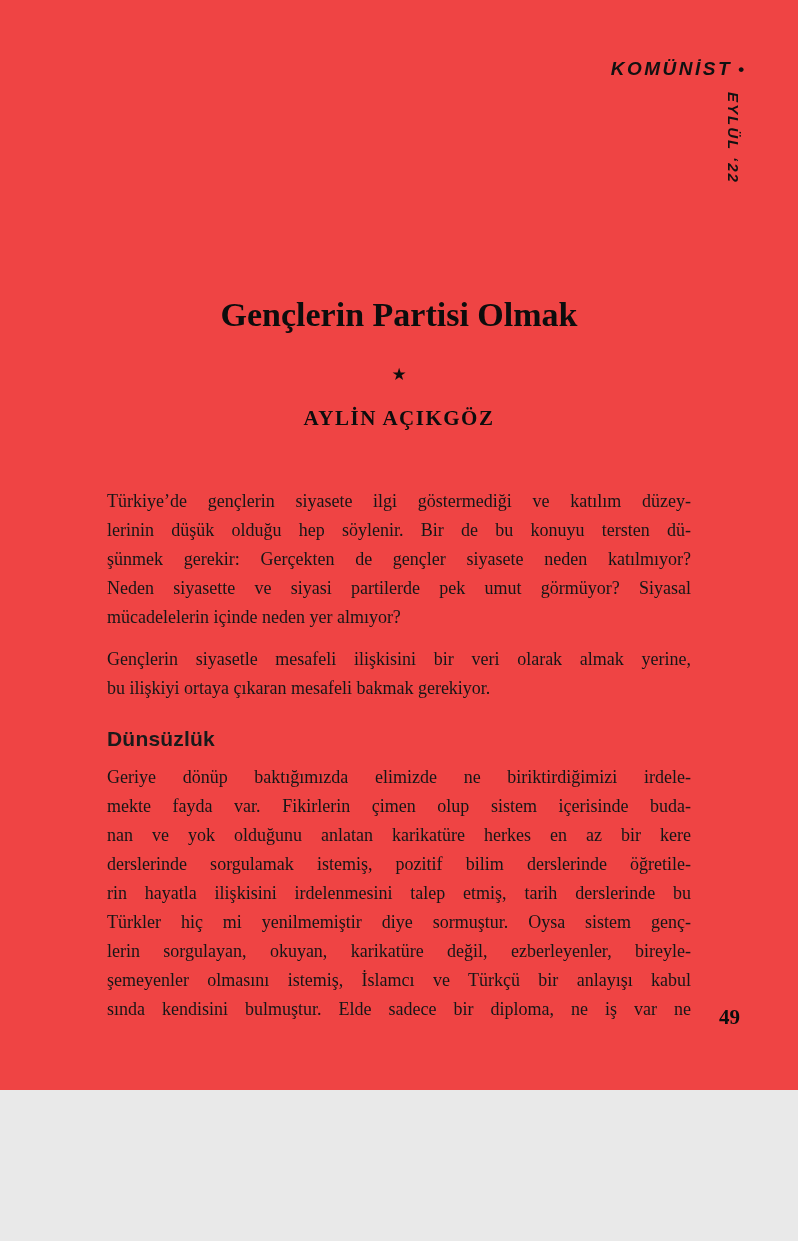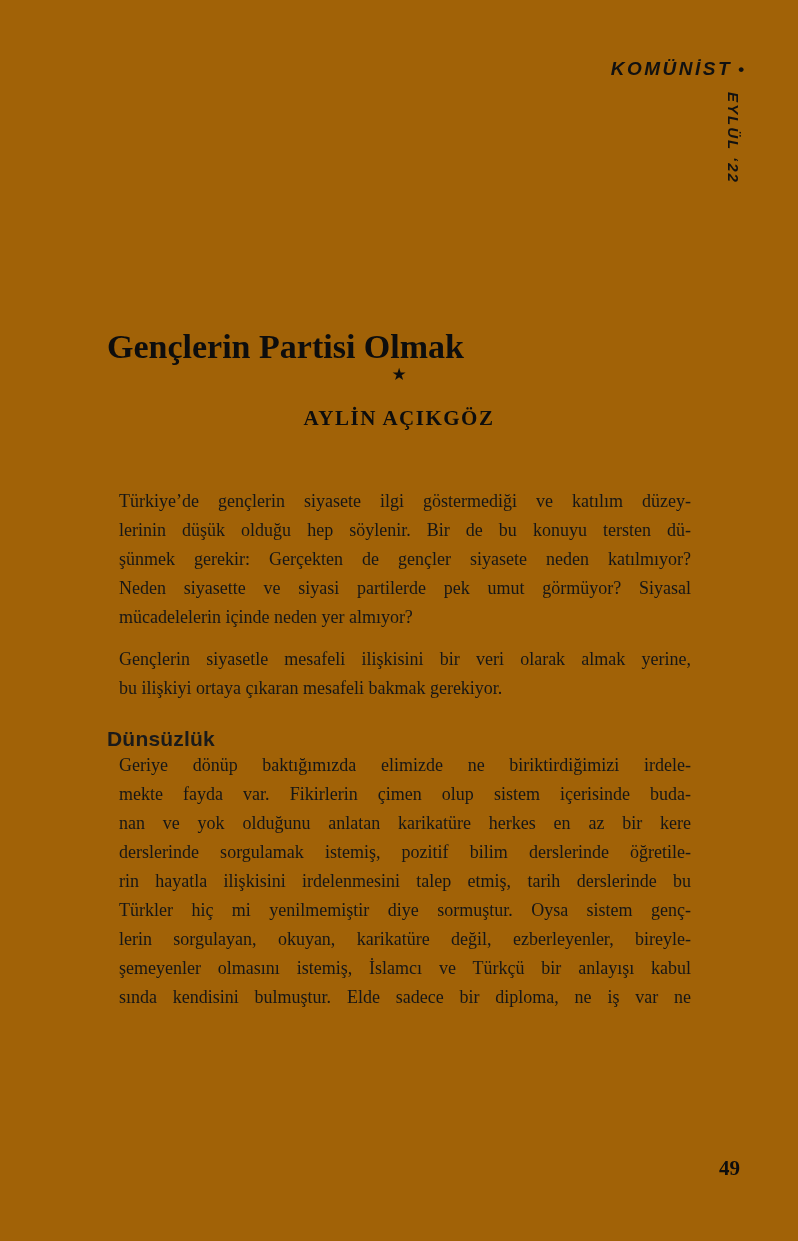--- a/index.html
+++ b/index.html
@@ -3,22 +3,22 @@
 <meta charset="utf-8">
 <style>
   html, body { margin: 0; padding: 0; }
   body {
     width: 798px; height: 1241px;
     background: #e9e9e9;
     font-family: "Liberation Serif", serif;
   }
   .page {
     position: relative;
-    width: 798px; height: 1241px;
-    background: #a16207;
+    width: 798px; height: 1090px;
+    background: #ef4444;
     color: #141414;
     overflow: hidden;
   }
 
   
   .masthead {
     position: absolute;
     top: 58px; right: 54px;
     font-family: "Liberation Sans", sans-serif;
     font-style: italic;
@@ -39,21 +39,22 @@
     font-style: italic;
     font-weight: 700;
     font-size: 15px;
     letter-spacing: 2px;
     color: #111;
   }
 
   
   .article-title {
     position: absolute;
-    top: 328px; left: 107px; width: 584px;
+    top: 296px; left: 107px; width: 584px;
+    text-align: center;
     font-size: 34px;
     font-weight: 700;
     color: #0d0d0d;
   }
   .ornament {
     position: absolute;
     top: 364px; left: 107px; width: 584px;
     text-align: center;
     font-size: 17px;
     color: #0d0d0d;
@@ -68,36 +69,36 @@
     color: #0d0d0d;
   }
 
   
   .body-column {
     position: absolute;
     top: 487px; left: 107px; width: 584px;
     font-size: 18px;
     color: #161616;
   }
-  .paragraph { margin: 0 0 13px 12px; }
+  .paragraph { margin: 0 0 13px 0; }
   .paragraph:last-child { margin-bottom: 0; }
   .line {
     line-height: 29px;
     text-align: justify;
     text-align-last: justify;
     white-space: normal;
   }
   .line.last { text-align-last: left; }
 
   .section-heading {
     font-family: "Liberation Sans", sans-serif;
     font-weight: 600;
     font-size: 21px;
     color: #1a1a1a;
-    margin: 24px 0 0 0;
+    margin: 24px 0 12px 0;
     letter-spacing: 0.2px;
   }
 
   .page-number {
     position: absolute;
     right: 58px; bottom: 60px;
     font-size: 21px;
     font-weight: 700;
     color: #0d0d0d;
     text-align: center;

